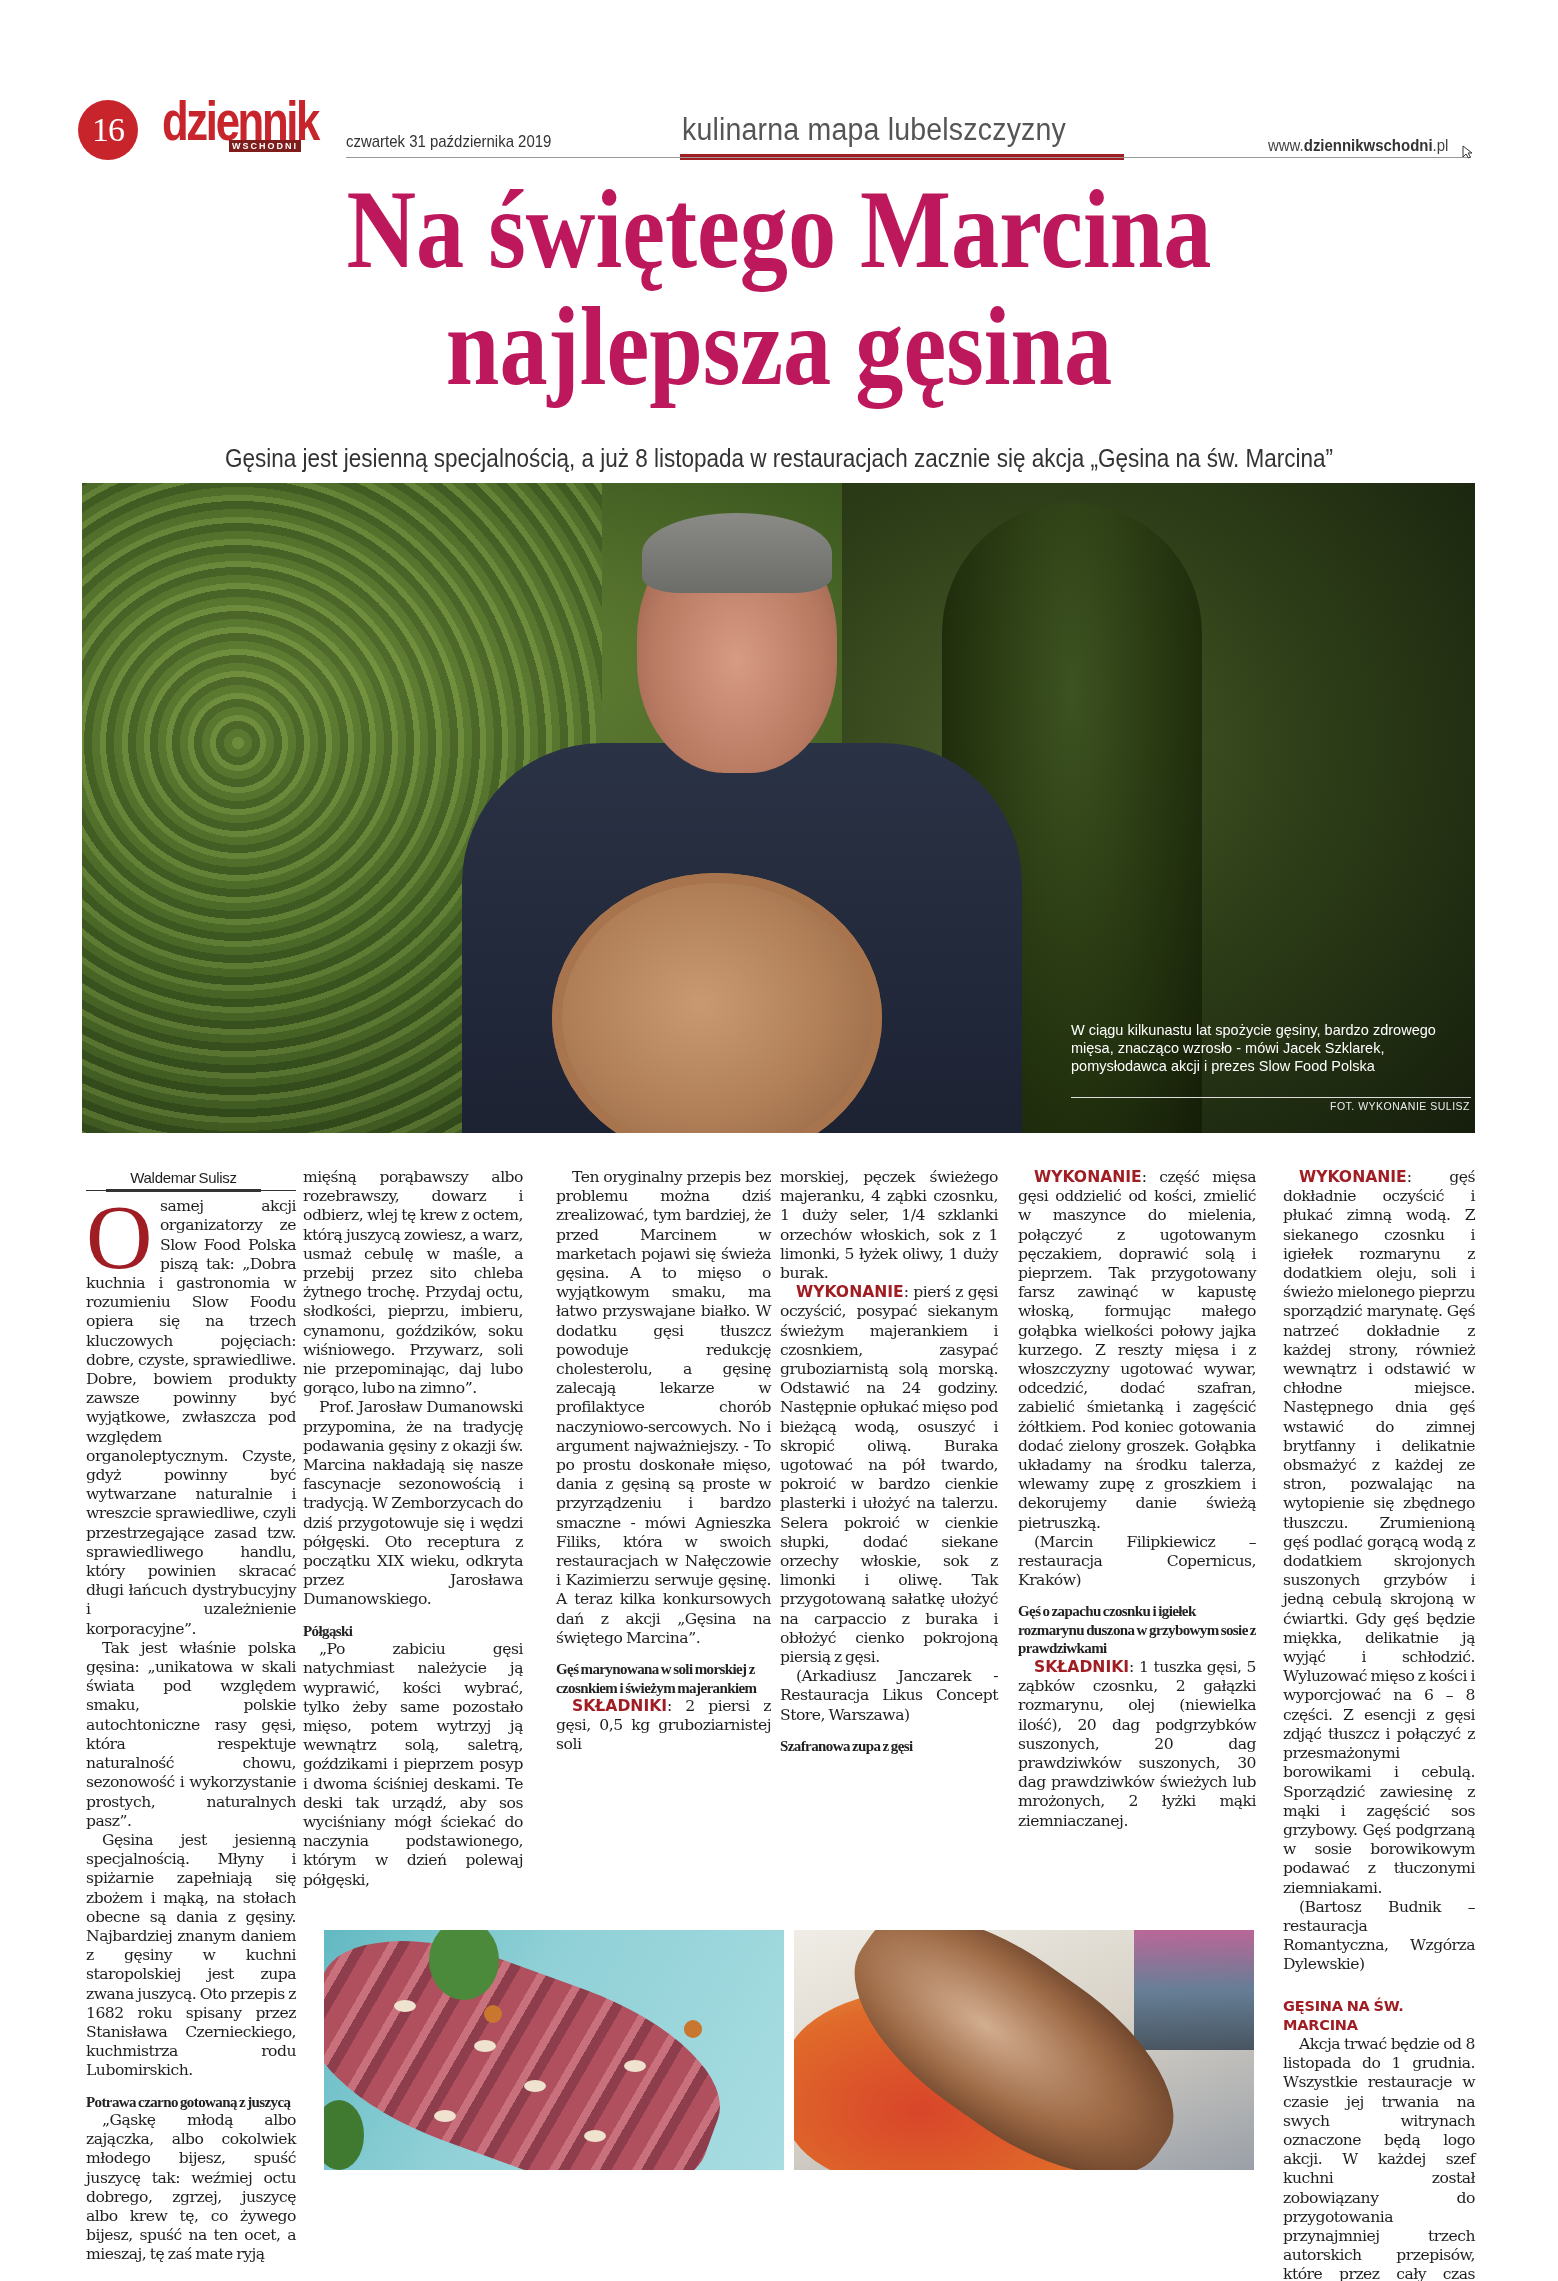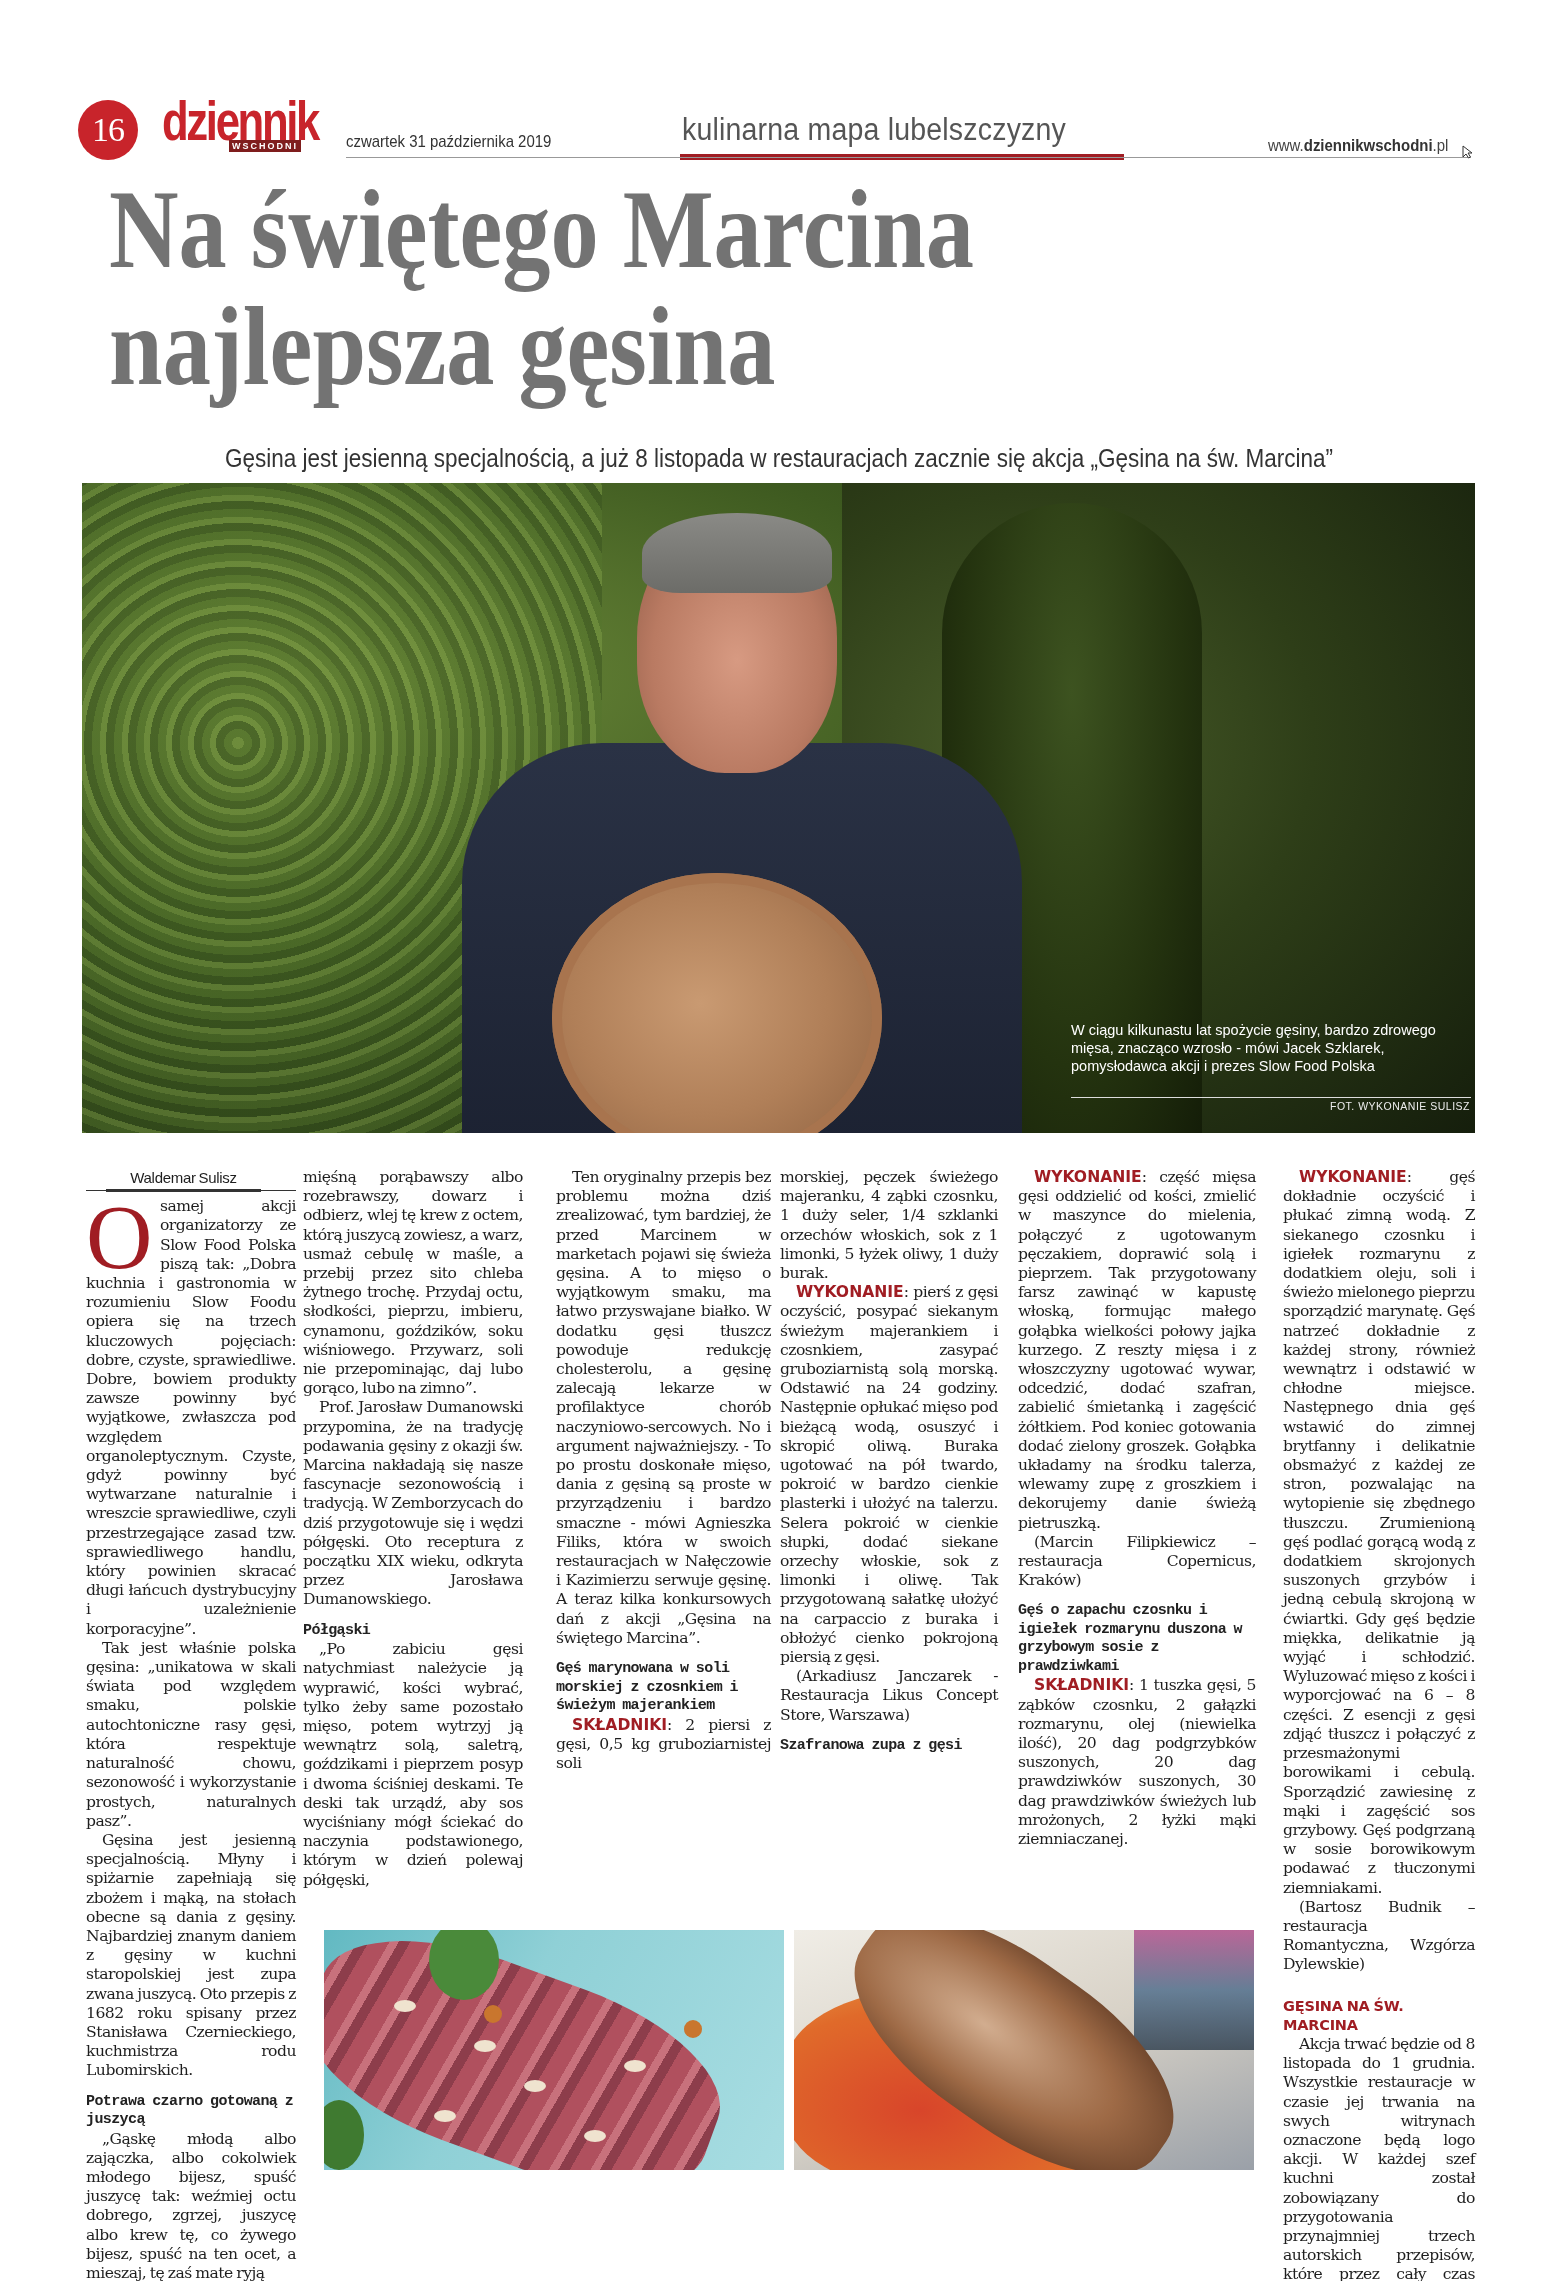--- a/index.html
+++ b/index.html
@@ -21,22 +21,22 @@
   .rule-main { position: absolute; left: 346px; top: 157px; width: 1125px; height: 1px; background: #999; }
   .section { position: absolute; left: 682px; top: 112px; font-family: "Liberation Sans", sans-serif; font-size: 31px;
     color: #555; font-weight: normal; transform: scaleX(0.92); transform-origin: left; letter-spacing: 0.2px; }
   .section-bar { position: absolute; left: 680px; top: 154px; width: 444px; height: 6px; background: #a01d23; }
   .site { position: absolute; left: 1268px; top: 136px; font-family: "Liberation Sans", sans-serif; font-size: 17px; color: #444;
     transform: scaleX(0.88); transform-origin: left; }
   .site b { color: #333; }
   .cursor-icon { position: absolute; left: 1462px; top: 145px; width: 14px; height: 14px; }
 
   
-  .headline { position: absolute; left: 0; top: 168px; width: 1558px; text-align: left;
-    font-family: "Liberation Serif", serif; font-weight: bold; color: #737373; }
+  .headline { position: absolute; left: 0; top: 168px; width: 1558px; text-align: center;
+    font-family: "Liberation Serif", serif; font-weight: bold; color: #be185d; }
   .headline .l1 { display: block; font-size: 112px; line-height: 122px; transform: scaleX(0.86); }
   .headline .l2 { display: block; font-size: 112px; line-height: 112px; transform: scaleX(0.86); }
   .deck { position: absolute; left: 0; top: 444px; width: 1558px; text-align: center;
     font-family: "Liberation Sans", sans-serif; font-size: 25px; color: #333; transform: scaleX(0.9); }
 
   
   .hero { position: absolute; left: 82px; top: 483px; width: 1393px; height: 650px; overflow: hidden;
     background: radial-gradient(ellipse at 20% 30%, #6d8a3a 0%, #3e5a20 40%, #263a14 70%, #1a2a10 100%); }
   .hero .bg-right { position: absolute; left: 760px; top: 0; width: 633px; height: 650px;
     background: radial-gradient(ellipse at 30% 40%, #4a5e2a 0%, #2e3e18 45%, #151e0c 100%); }
@@ -57,21 +57,21 @@
     font-size: 14.5px; line-height: 18px; color: #fff; }
   .caption-rule { position: absolute; left: 1071px; top: 1097px; width: 400px; height: 1px; background: #ddd; }
   .photo-credit { position: absolute; left: 1300px; top: 1100px; width: 170px; text-align: right;
     font-family: "Liberation Sans", sans-serif; font-size: 10.5px; color: #eee; letter-spacing: 0.5px; }
 
   
   .col { position: absolute; top: 1168px; font-size: 15.6px; line-height: 19.2px; color: #1e1e1e;
     text-align: justify; hyphens: manual; font-family: "DejaVu Serif", serif; letter-spacing: -0.5px; word-spacing: -1px; }
   .col p { text-indent: 16px; }
   .col p.noindent { text-indent: 0; }
-  .col h4 { font-family: Liberation Mono, monospace; font-weight: bold; font-size: 15px; line-height: 18.5px; margin-top: 12px;
+  .col h4 { font-family: Liberation Serif, serif; font-weight: bold; font-size: 15px; line-height: 18.5px; margin-top: 12px;
     color: #222; text-align: left; letter-spacing: -0.6px; }
   .col .kw { font-family: "DejaVu Sans", sans-serif; font-weight: bold; color: #a01d23; letter-spacing: 0; }
   .col .box-title { font-family: "DejaVu Sans", sans-serif; font-weight: bold; color: #a01d23; font-size: 14.5px; margin-top: 22px;
     letter-spacing: -0.2px; text-align: left; }
 
   .col1 { left: 86px; width: 210px; }
   .col2 { left: 303px; width: 220px; }
   .col3 { left: 556px; width: 215px; }
   .col4 { left: 780px; width: 218px; }
   .col5 { left: 1018px; width: 238px; }

